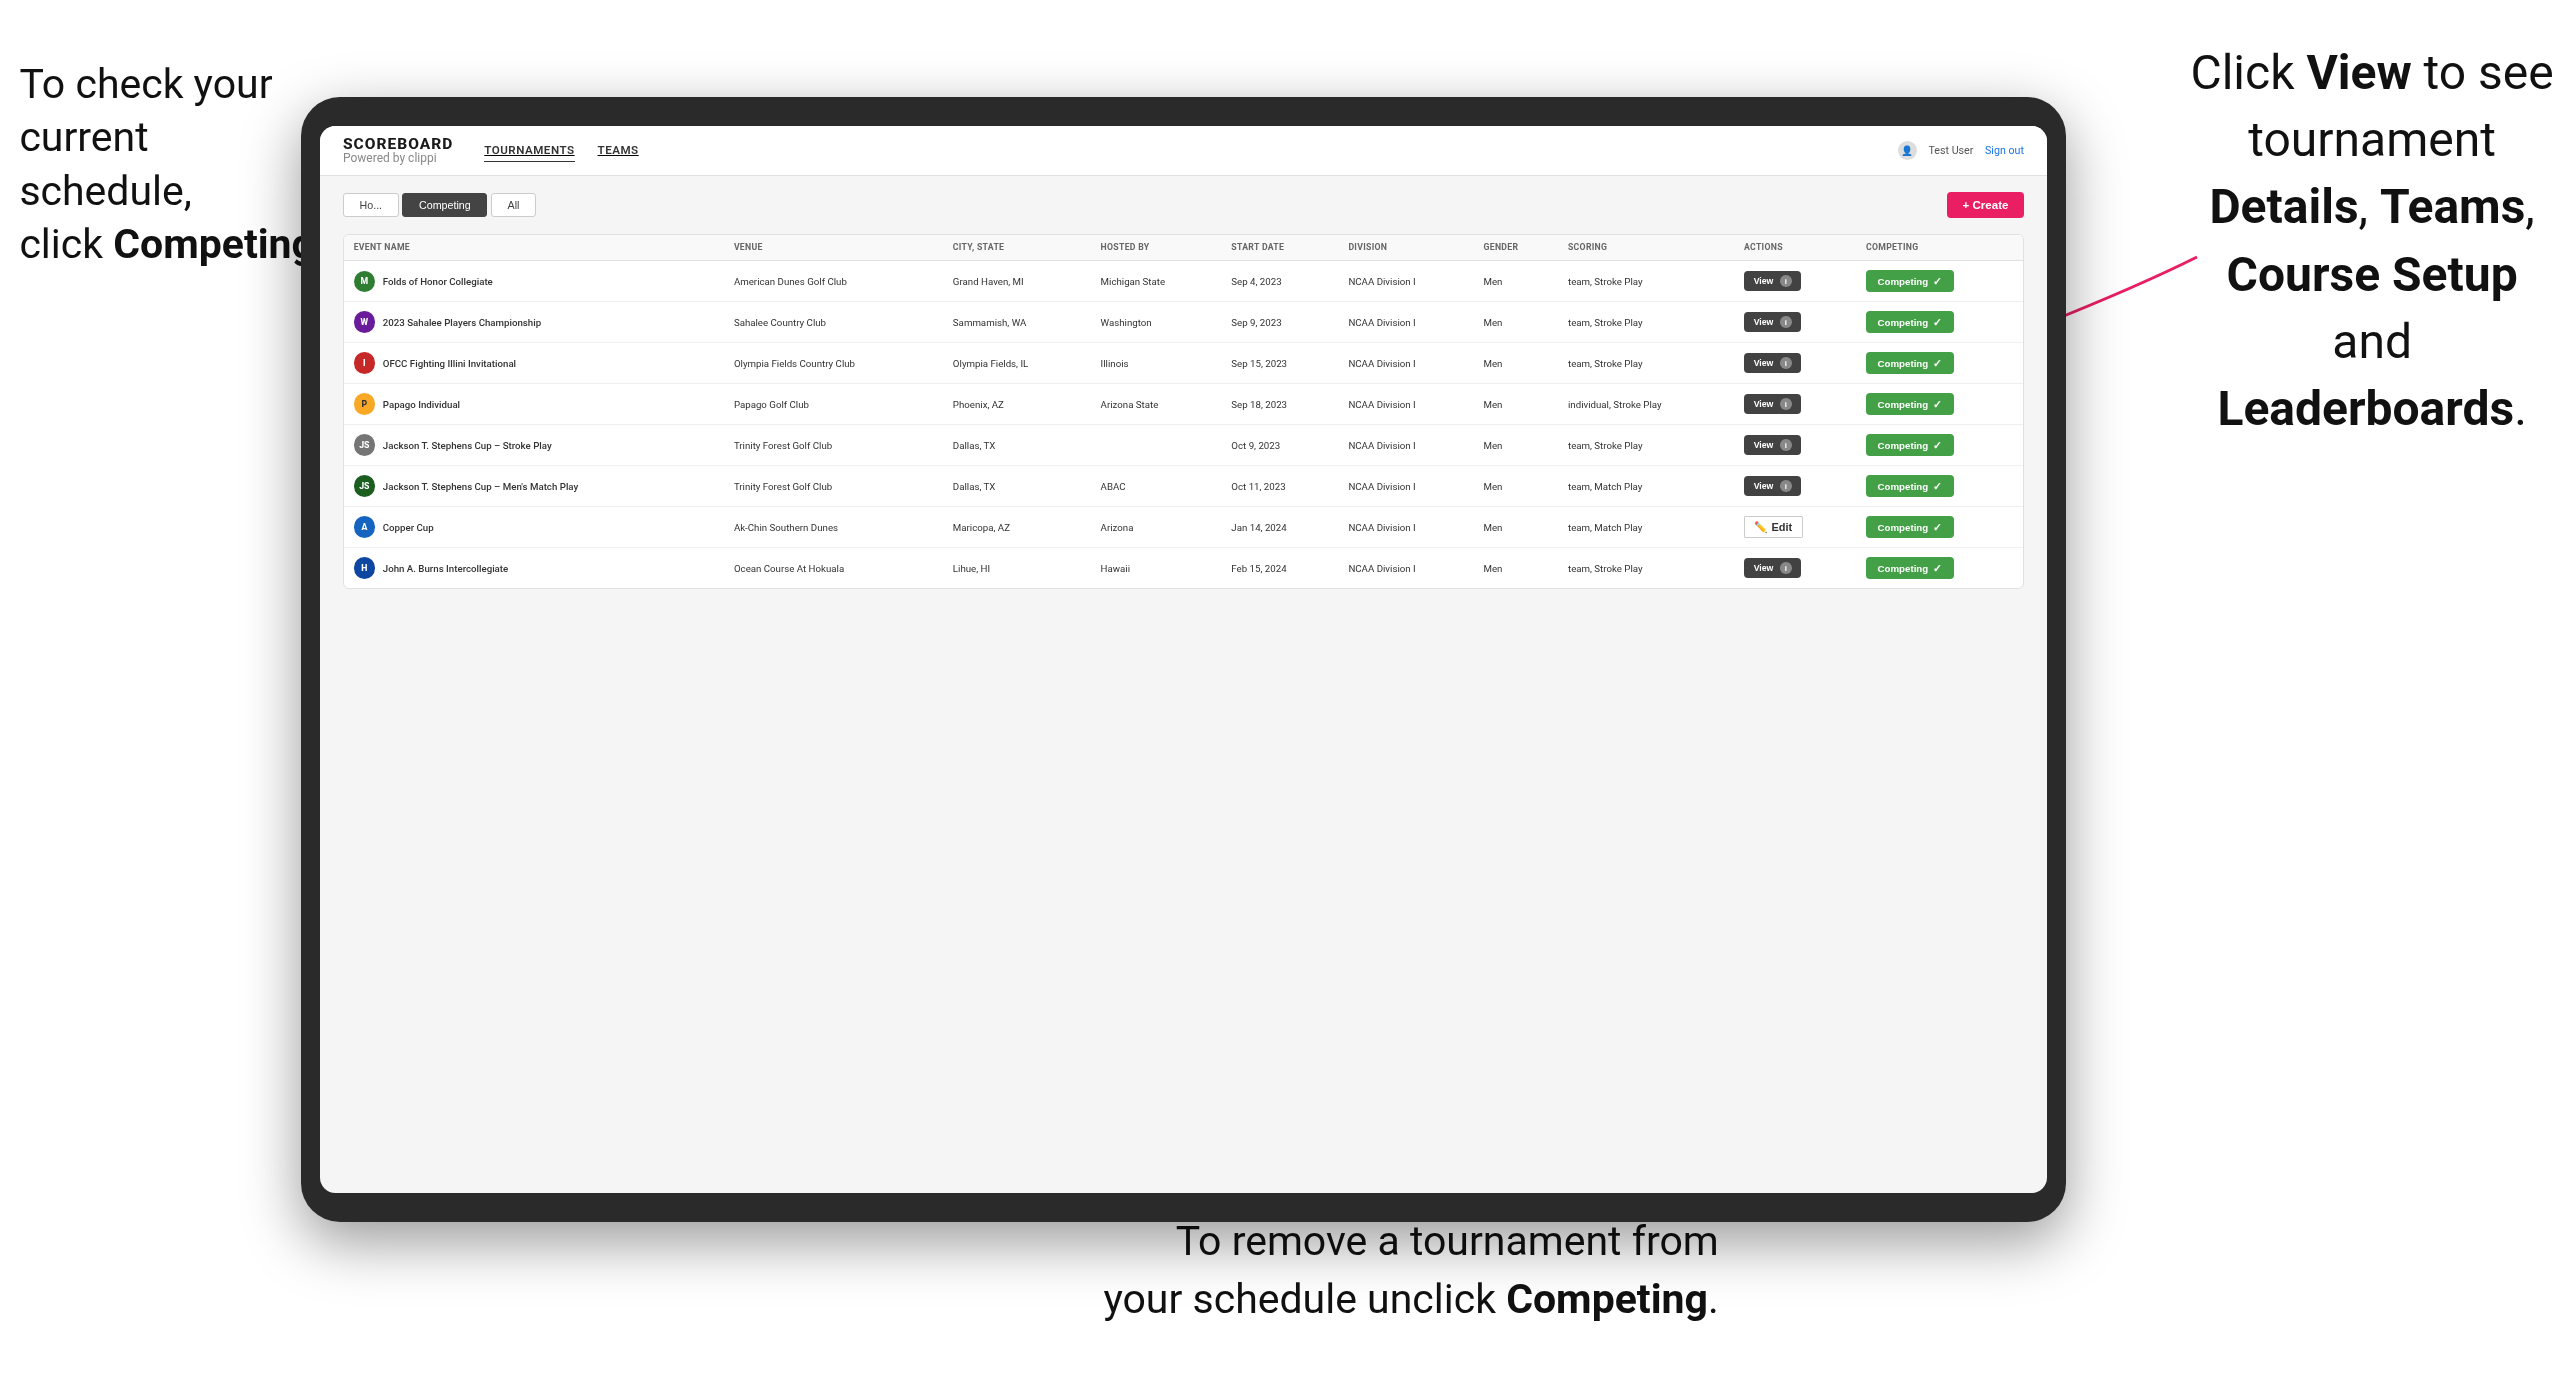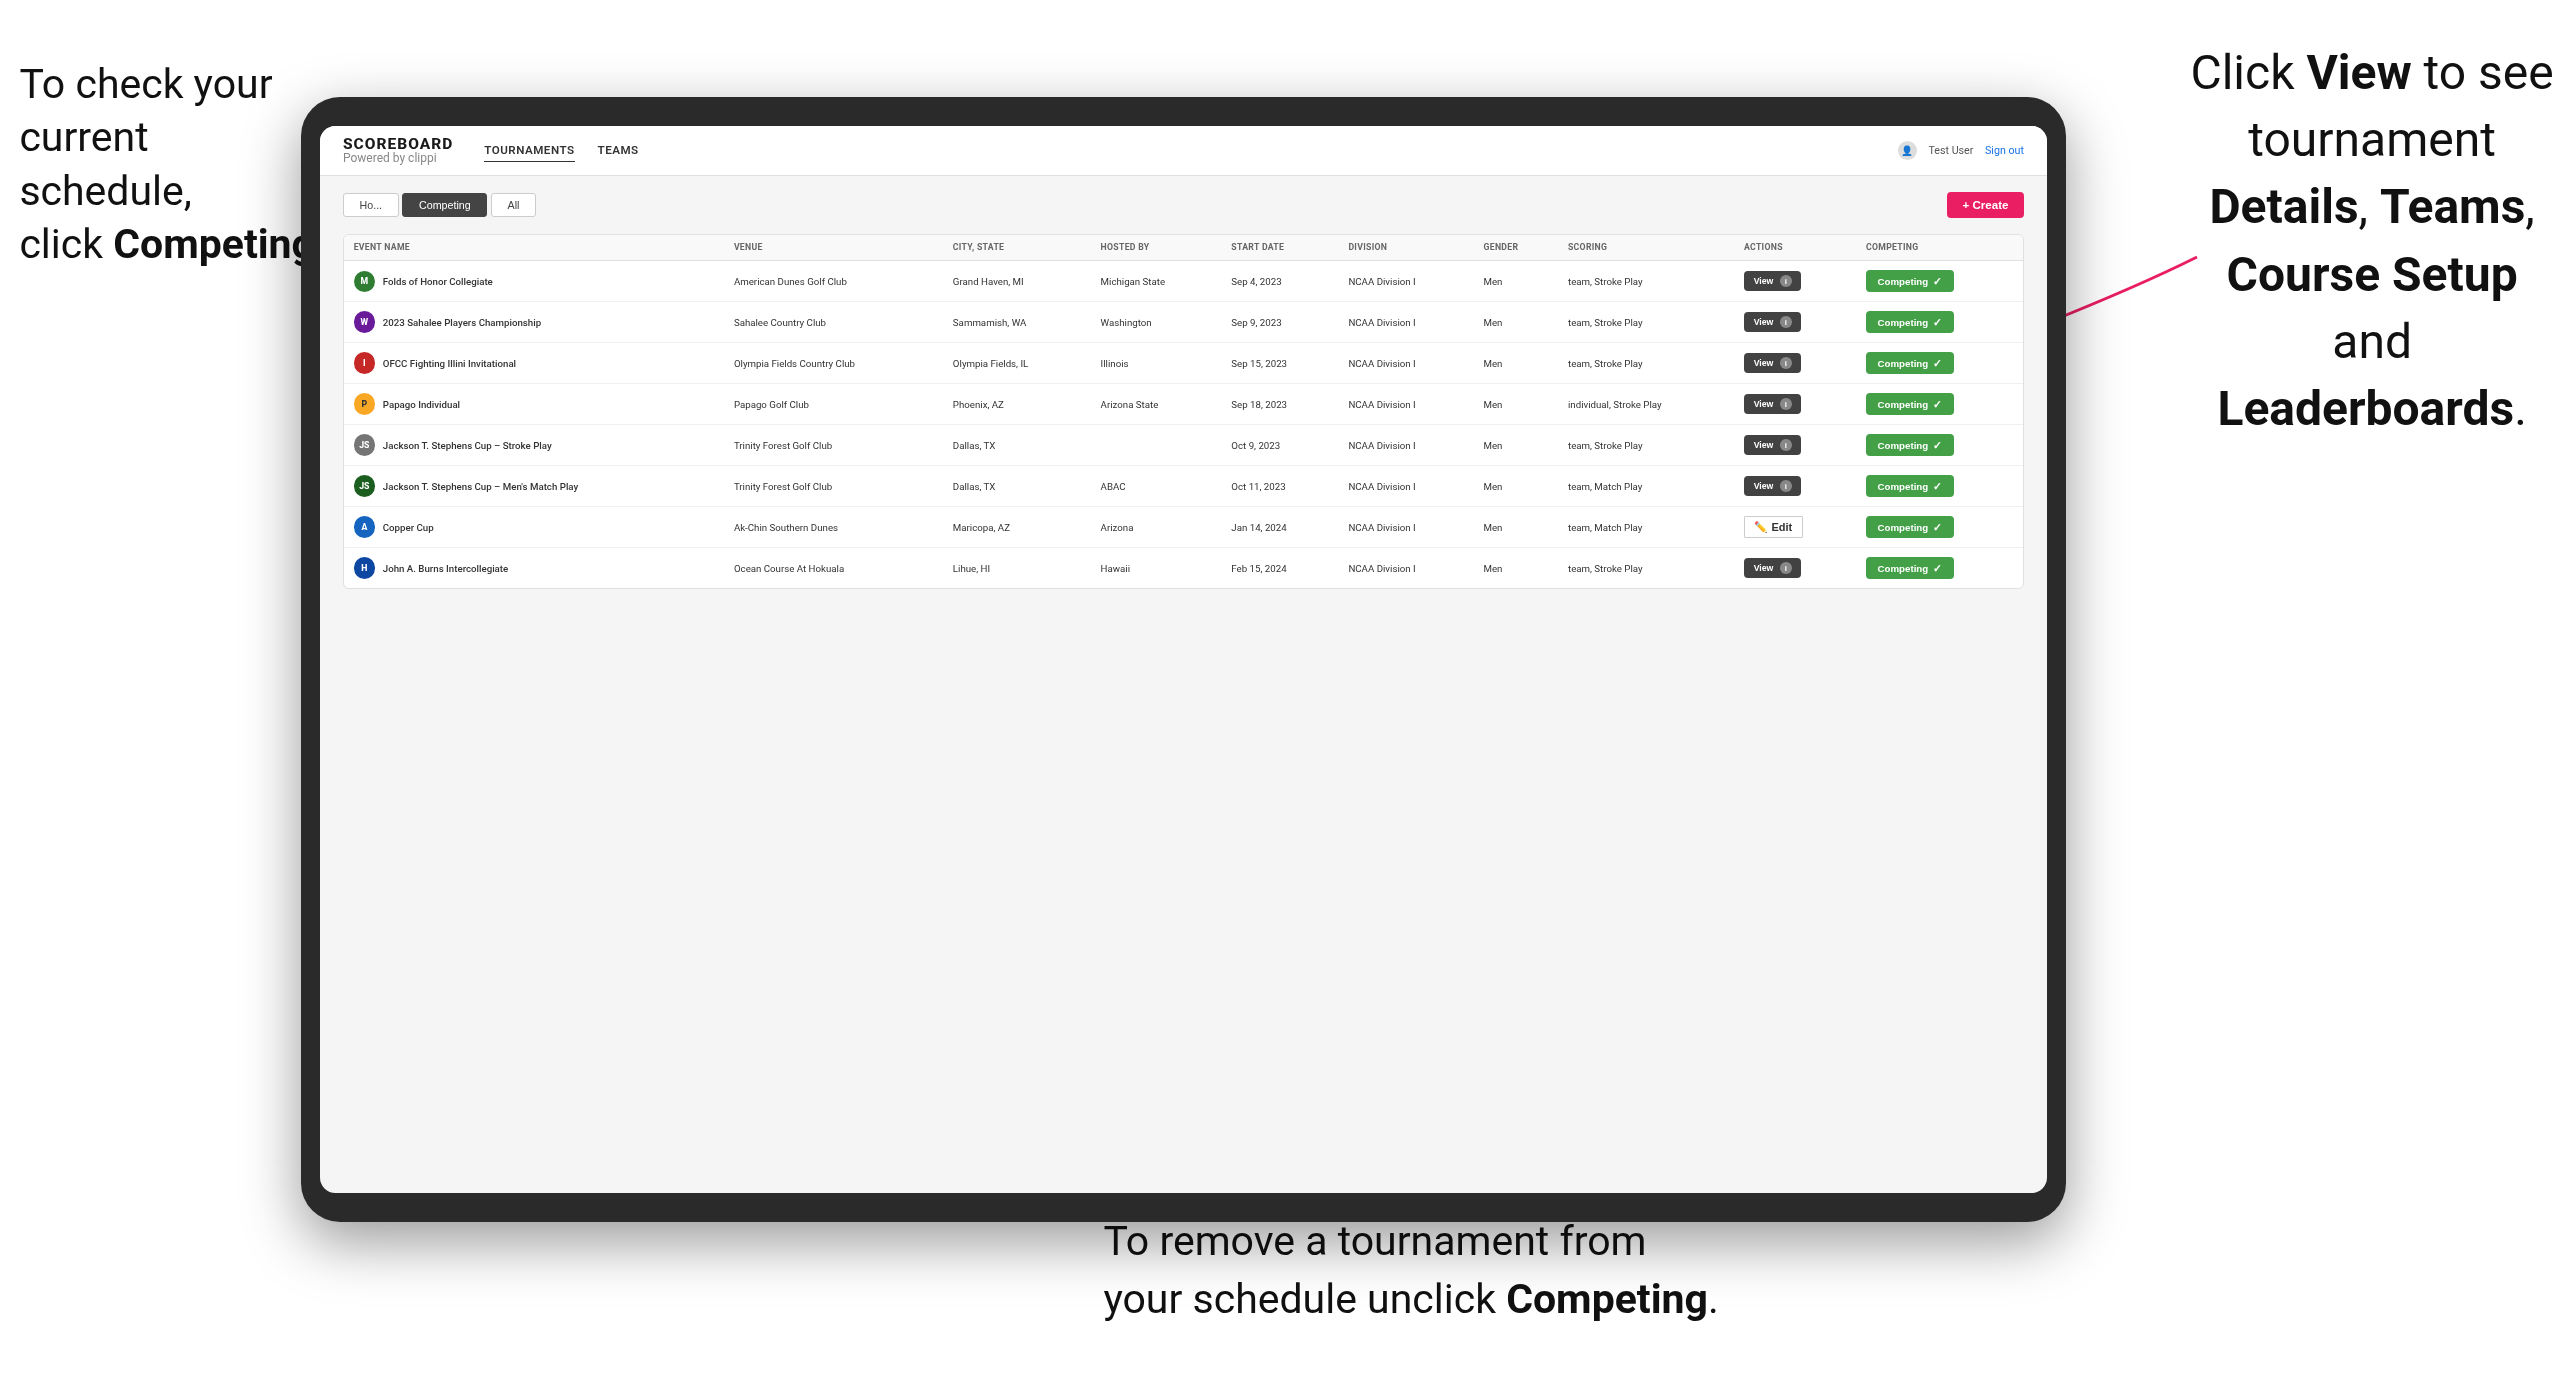--- a/index.html
+++ b/index.html
@@ -33,21 +33,21 @@
       text-align: center;
     }
     .annotation-bottom-center {
       position: absolute;
       bottom: 58px;
       left: 50%;
       transform: translateX(-30%);
       font-size: 41px;
       line-height: 1.4;
       color: #111;
-      text-align: left;
+      text-align: right;
     }
 
     
     .tablet {
       position: absolute;
       top: 97px;
       left: 301px;
       width: 1765px;
       height: 1125px;
       background: #2a2a2a;
@@ -88,20 +88,21 @@
       letter-spacing: 1px;
     }
     .scoreboard-logo .subtitle {
       font-size: 12px;
       color: #888;
     }
     .nav-links {
       display: flex;
       gap: 23px;
       flex: 1;
+      text-decoration: underline;
     }
     .nav-link {
       font-size: 11.6px;
       font-weight: 600;
       color: #333;
       text-transform: uppercase;
       letter-spacing: 0.5px;
       cursor: pointer;
       padding: 3.9px 0;
     }

